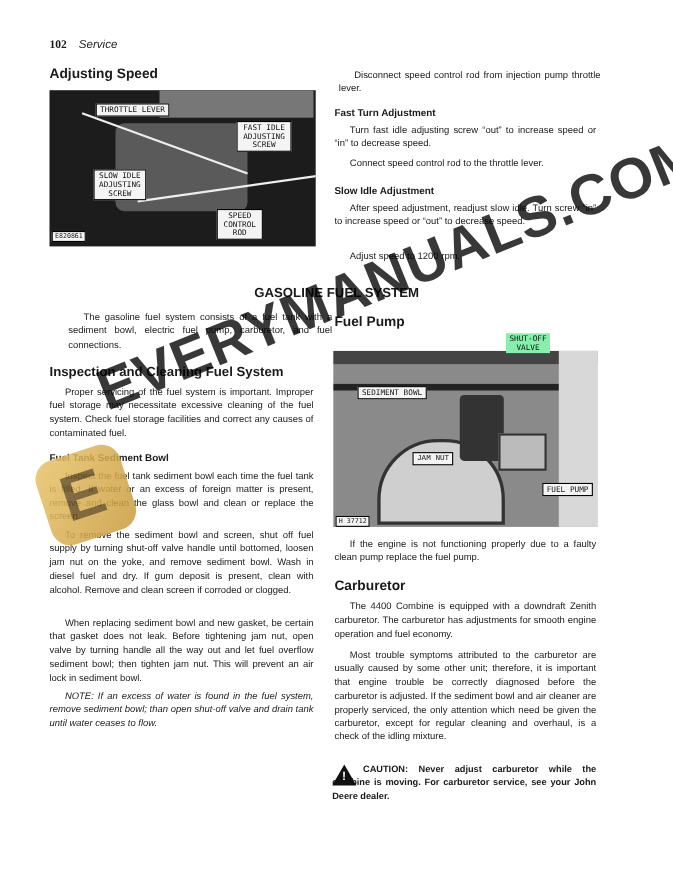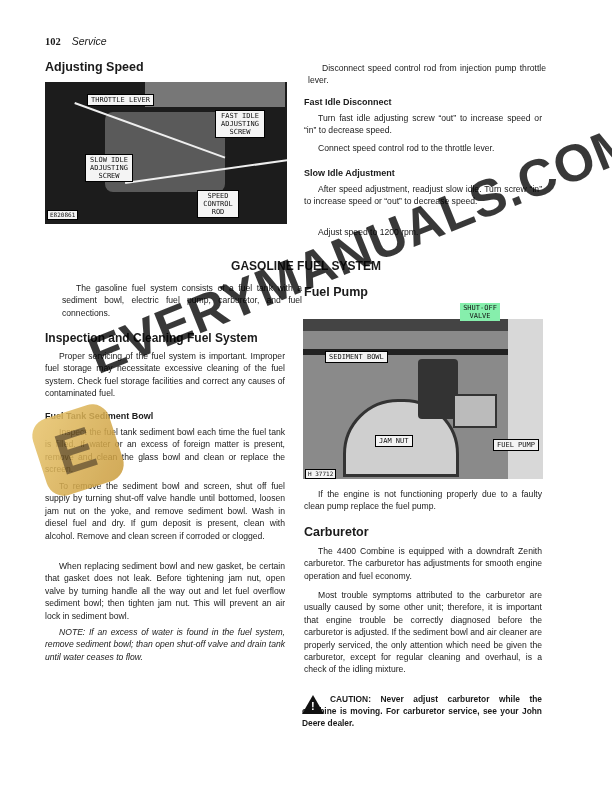--- a/index.html
+++ b/index.html
@@ -39,21 +39,21 @@
   <div class="line" style="left:30px;top:20px;width:160px;transform:rotate(20deg);"></div>
   <div class="line" style="left:80px;top:100px;width:170px;transform:rotate(-8deg);"></div>
   <div class="lbl" style="left:42px;top:12px;">THROTTLE LEVER</div>
   <div class="lbl" style="left:170px;top:28px;width:42px;">FAST IDLE ADJUSTING SCREW</div>
   <div class="lbl" style="left:40px;top:72px;width:40px;">SLOW IDLE ADJUSTING SCREW</div>
   <div class="lbl" style="left:152px;top:108px;width:34px;">SPEED CONTROL ROD</div>
   <div class="lbl" style="left:2px;top:128px;font-size:6px;padding:0 2px;">E820861</div>
 </div>
 
 <p style="left:308px; top:62px; width:238px;">Disconnect speed control rod from injection pump throttle lever.</p>
-<h3 style="left:304px; top:97px;">Fast Idle Disconnect</h3>
+<h3 style="left:304px; top:97px;">Fast Turn Adjustment</h3>
 <p style="left:304px; top:112px; width:238px;">Turn fast idle adjusting screw “out” to increase speed or “in” to decrease speed.</p>
 <p style="left:304px; top:142px; width:238px;">Connect speed control rod to the throttle lever.</p>
 <h3 style="left:304px; top:168px;">Slow Idle Adjustment</h3>
 <p style="left:304px; top:183px; width:238px;">After speed adjustment, readjust slow idle. Turn screw “in” to increase speed or “out” to decrease speed.</p>
 <p style="left:304px; top:226px; width:238px;">Adjust speed to 1200 rpm.</p>
 
 <div class="abs center-title">GASOLINE FUEL SYSTEM</div>
 
 <p style="left:62px; top:282px; width:240px;">The gasoline fuel system consists of a fuel tank with a sediment bowl, electric fuel pump, carburetor, and fuel connections.</p>
 <h2 style="left:45px; top:331px; font-size:12px;">Inspection and Cleaning Fuel System</h2>
@@ -67,21 +67,21 @@
 <h2 style="left:304px; top:285px;">Fuel Pump</h2>
 
 <div class="photo" style="left:303px; top:319px; width:240px; height:160px; background:#8a8a8a;">
   <div style="position:absolute;left:0;top:0;width:240px;height:12px;background:#444;"></div>
   <div style="position:absolute;left:0;top:30px;width:230px;height:6px;background:#222;"></div>
   <div style="position:absolute;left:40px;top:80px;width:110px;height:72px;border-radius:55px 55px 0 0;background:#cfcfcf;border:3px solid #333;"></div>
   <div style="position:absolute;left:115px;top:40px;width:40px;height:60px;background:#333;border-radius:4px;"></div>
   <div style="position:absolute;left:150px;top:75px;width:40px;height:30px;background:#bbb;border:2px solid #333;"></div>
   <div style="position:absolute;left:205px;top:0;width:35px;height:160px;background:#d8d8d8;"></div>
   <div class="lbl" style="left:22px;top:8px;margin-top:24px;">SEDIMENT BOWL</div>
-  <div class="lbl" style="left:72px;top:116px;">JAM NUT</div>
+  <div class="lbl" style="left:72px;top:92px;font-family:Liberation Mono, monospace;">JAM NUT</div>
   <div class="lbl" style="left:190px;top:120px;">FUEL PUMP</div>
   <div class="lbl" style="left:2px;top:150px;font-size:6px;padding:0 2px;">H 37712</div>
 </div>
 <div class="lbl" style="left:460px;top:303px;width:34px;background:#86efac;border:none;">SHUT-OFF VALVE</div>
 
 <p style="left:304px; top:488px; width:238px;">If the engine is not functioning properly due to a faulty clean pump replace the fuel pump.</p>
 <h2 style="left:304px; top:525px;">Carburetor</h2>
 <p style="left:304px; top:545px; width:238px;">The 4400 Combine is equipped with a downdraft Zenith carburetor. The carburetor has adjustments for smooth engine operation and fuel economy.</p>
 <p style="left:304px; top:589px; width:238px;">Most trouble symptoms attributed to the carburetor are usually caused by some other unit; therefore, it is important that engine trouble be correctly diagnosed before the carburetor is adjusted. If the sediment bowl and air cleaner are properly serviced, the only attention which need be given the carburetor, except for regular cleaning and overhaul, is a check of the idling mixture.</p>
 

